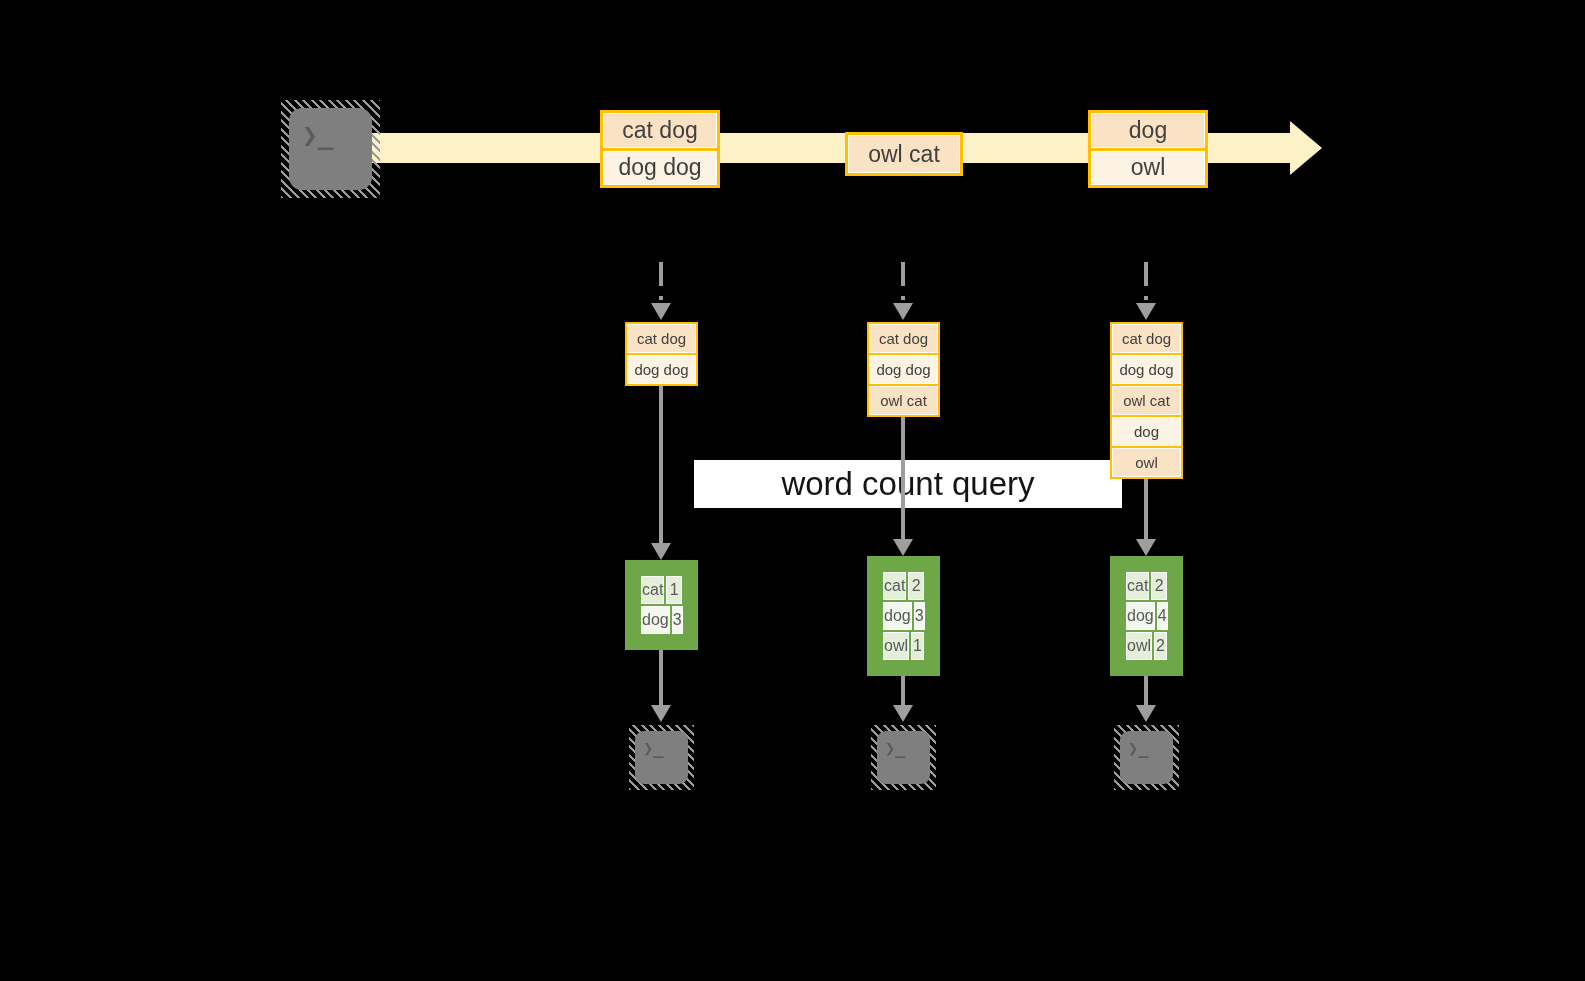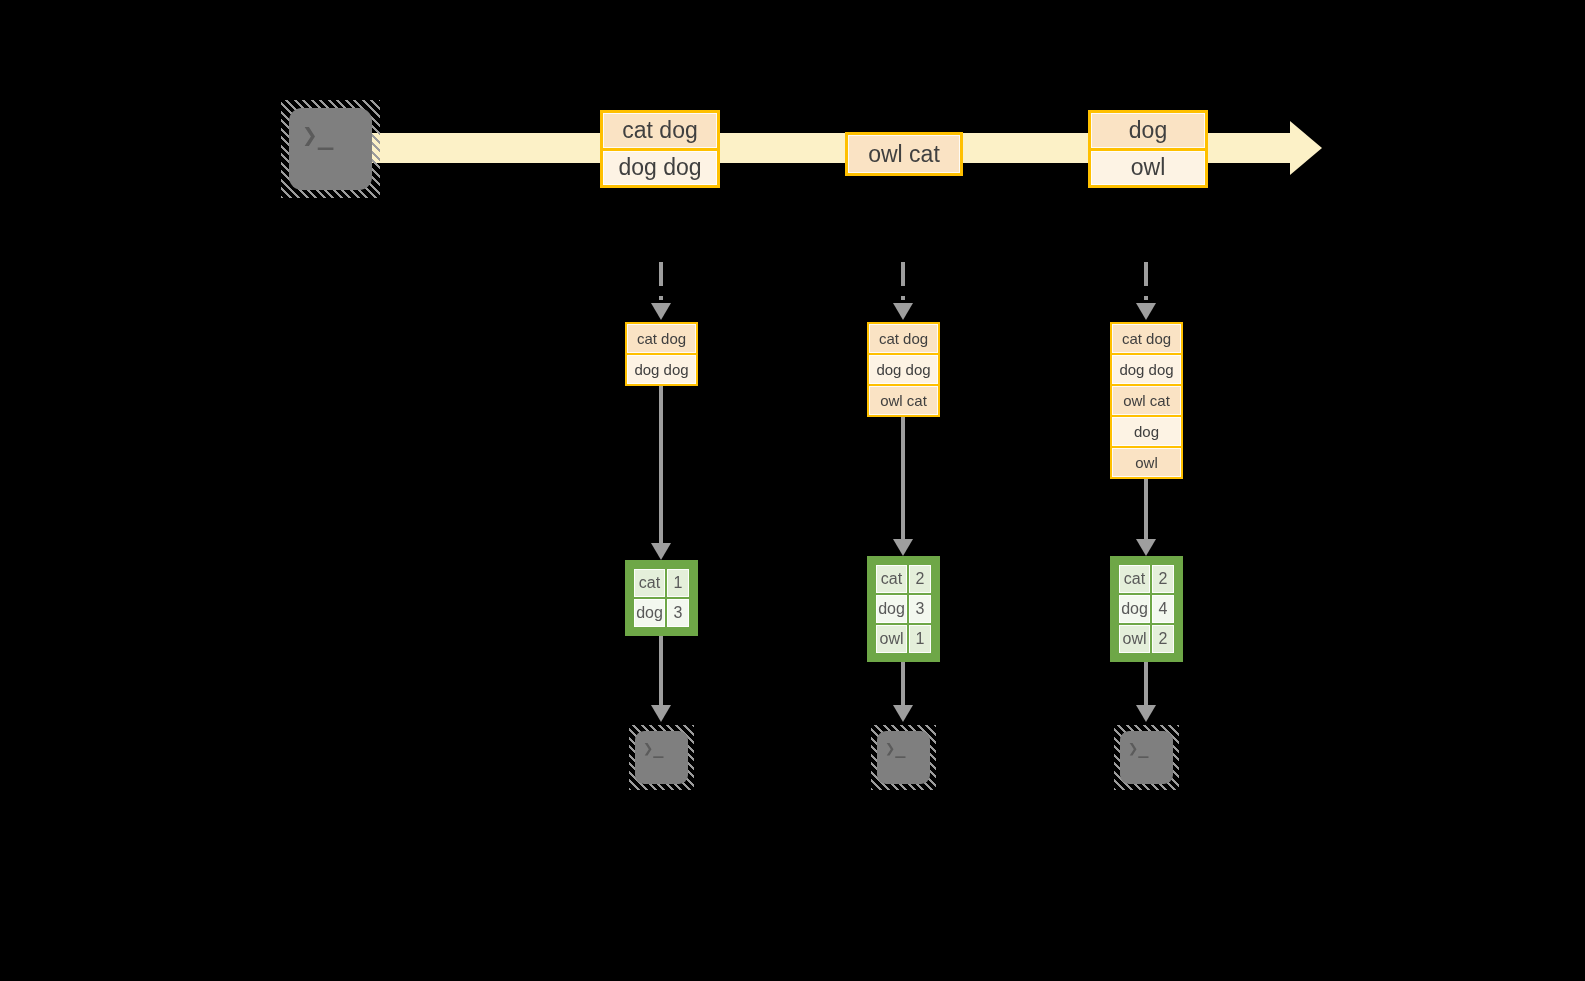--- a/index.html
+++ b/index.html
@@ -139,21 +139,21 @@
     font-size: 33px;
     color: #141414;
     z-index: 1;
   }
 
   
   .count-table {
     position: absolute;
     width: 73px;
     background: #6EA747;
-    padding: 9px;
+    padding: 16px;
     display: flex;
     flex-direction: column;
     gap: 2px;
     box-sizing: border-box;
     z-index: 3;
   }
   .count-row { display: flex; gap: 2px; height: 28px; }
   .count-word, .count-num {
     border: 1px solid rgba(255,255,255,0.9);
     display: flex;
@@ -196,20 +196,21 @@
     <div class="event-cell">owl</div>
   </div>
 
   <div class="dash-line" style="left:659px;top:262px;height:38px;"></div>
   <div class="head-down" style="left:651px;top:303px;"></div>
   <div class="dash-line" style="left:901px;top:262px;height:38px;"></div>
   <div class="head-down" style="left:893px;top:303px;"></div>
   <div class="dash-line" style="left:1144px;top:262px;height:38px;"></div>
   <div class="head-down" style="left:1136px;top:303px;"></div>
 
+  <div class="query-label">word count query</div>
 
   <div class="solid-line" style="left:659px;top:386px;height:158px;"></div>
   <div class="head-down" style="left:651px;top:543px;"></div>
   <div class="solid-line" style="left:901px;top:417px;height:123px;"></div>
   <div class="head-down" style="left:893px;top:539px;"></div>
   <div class="solid-line" style="left:1144px;top:479px;height:61px;"></div>
   <div class="head-down" style="left:1136px;top:539px;"></div>
 
   <div class="buffer-stack" style="left:625px;top:322px;">
     <div class="buffer-cell">cat dog</div>

